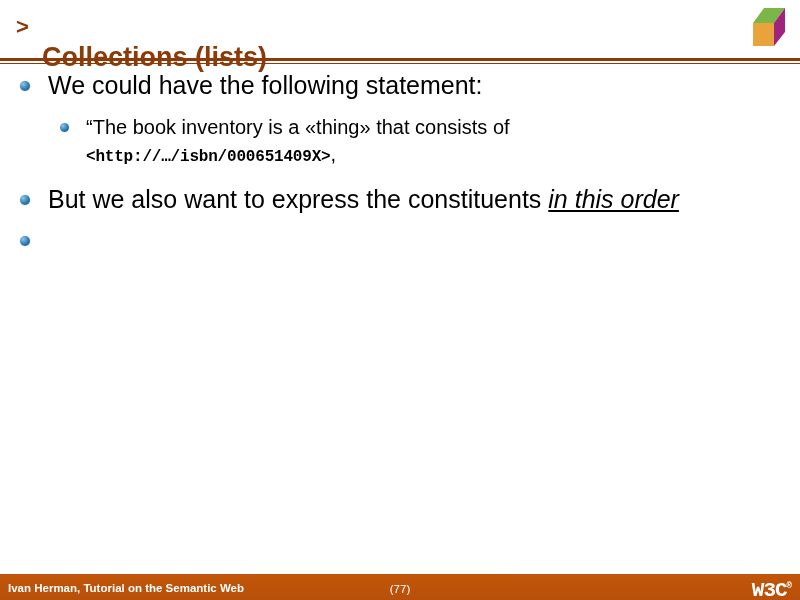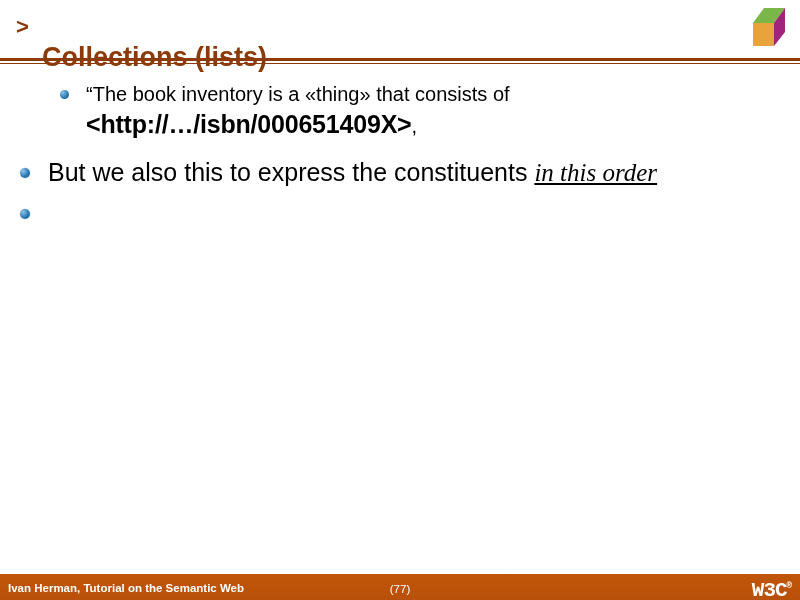--- a/index.html
+++ b/index.html
@@ -105,35 +105,34 @@
   .bullet-l2 .dot {
     position: absolute;
     left: 60px;
     top: 9px;
     width: 9px;
     height: 9px;
     border-radius: 50%;
     background: radial-gradient(circle at 32% 30%, #8fc4e8 0%, #2a7ab5 55%, #13507f 100%);
   }
   .mono {
-    font-family: Liberation Sans, sans-serif;
-    font-weight: bold;
-    font-size: 25px;
+    font-family: Liberation Mono, monospace;
+    font-weight: bold;
+    font-size: 16px;
     letter-spacing: -0.2px;
   }
   .mono-line {
     padding-left: 86px;
     font-size: 20px;
     line-height: 1.35;
     color: #000;
   }
   .italic-underline {
     font-style: italic;
     text-decoration: underline;
-    font-family: Liberation Serif, serif;
   }
   .spacer-sm { height: 16px; }
   .spacer-xs { height: 8px; }
 
   
   .footer-bar {
     position: absolute;
     left: 0;
     bottom: 0;
     width: 800px;
@@ -190,38 +189,42 @@
   <svg class="logo-cube" viewBox="0 0 48 44">
     <polygon points="24,2 45,2 34,17 13,17" fill="#7ab648"></polygon>
     <polygon points="13,17 34,17 34,40 13,40" fill="#e8a33d"></polygon>
     <polygon points="34,17 45,2 45,26 34,40" fill="#a0247c"></polygon>
     <polygon points="2,10 13,17 13,40 2,33" fill="#e8a33d" opacity="0"></polygon>
   </svg>
 </div>
 
 <div class="slide-body">
 
+  <div class="bullet-l1">
+    <span class="dot"></span>
+    <span>We could have the following statement:</span>
+  </div>
 
   <div class="spacer-xs"></div>
 
   <div class="bullet-l2">
     <span class="dot"></span>
     <span>“The book inventory is a «thing» that consists of</span>
   </div>
 
   <div class="mono-line">
     <span class="mono">&lt;http://…/isbn/000651409X&gt;</span><span>,</span>
   </div>
 
 
   <div class="spacer-sm"></div>
 
   <div class="bullet-l1">
     <span class="dot"></span>
-    <span>But we also this to express the constituents </span><span class="italic-underline">in this order</span>
+    <span>But we also want to express the constituents </span><span class="italic-underline">in this order</span>
   </div>
 
   <div class="spacer-xs"></div>
 
   <div class="bullet-l1">
     <span class="dot"></span>
   </div>
 
 </div>
 

